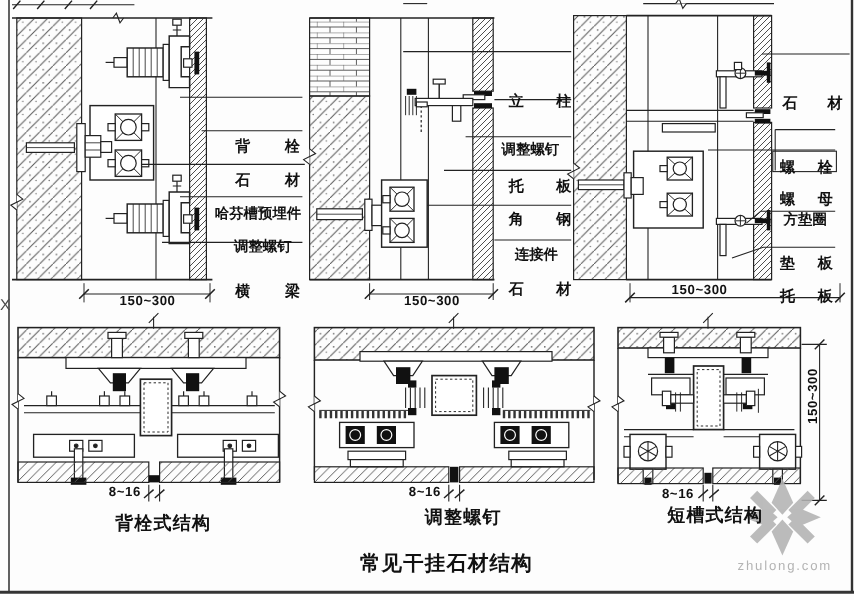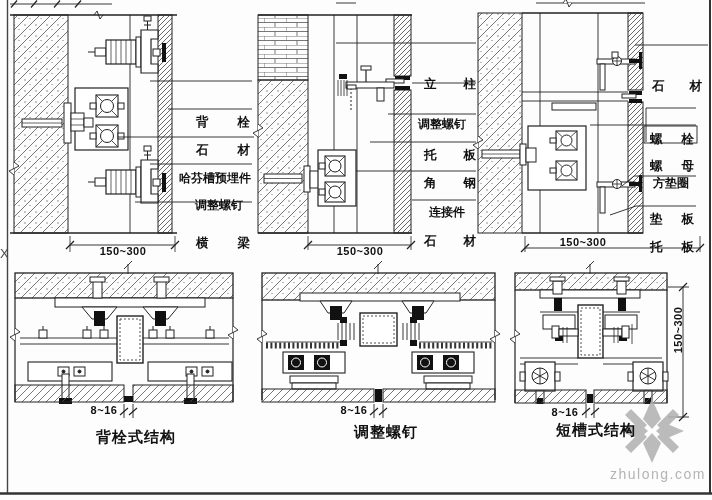--- a/index.html
+++ b/index.html
@@ -7,21 +7,21 @@
          font-family:"Liberation Sans","DejaVu Sans",sans-serif;}
   #art{position:absolute;left:0;top:0;}
   .txt{position:absolute;color:#111;white-space:nowrap;}
   .lbl{font-weight:700;font-size:12.5px;line-height:14px;margin-top:48px;}
   .lbl.sp{white-space:normal;text-align:justify;text-align-last:justify;}
   .lbl.cmp{font-size:12px;text-align:center;letter-spacing:0;}
   .dim{font-weight:700;font-size:11px;letter-spacing:.5px;text-align:center;line-height:12px;}
   .cap{font-weight:bold;font-size:15px;text-align:right;letter-spacing:1px;line-height:15px;}
   .title{font-weight:bold;font-size:17px;letter-spacing:1px;text-align:center;line-height:19px;}
   .vdim{transform:rotate(-90deg);transform-origin:center center;}
-  .wm-text{font-size:14px;color:#b4b4b4;letter-spacing:1.5px;text-align:center;}
+  .wm-text{font-size:11px;color:#b4b4b4;letter-spacing:1.5px;text-align:center;}
   .stray{font-size:13px;color:#4a4a4a;}
 </style>
 </head>
 <body>
 
 <div id="sheet">
 
 <svg id="art" width="712" height="500" viewBox="0 0 712 500">
   <defs>
     <pattern id="hConc" width="11" height="11" patternUnits="userSpaceOnUse">
@@ -442,18 +442,19 @@
 <span class="txt dim" style="left:556px;top:236px;width:54px">150~300</span>
 
 <span class="txt dim" style="left:86px;top:404px;width:36px">8~16</span>
 <span class="txt cap" style="left:96px;top:429px;width:74px">背栓式结构</span>
 <span class="txt dim" style="left:336px;top:404px;width:36px">8~16</span>
 <span class="txt cap" style="left:344px;top:424px;width:74px">调整螺钉</span>
 <span class="txt dim" style="left:547px;top:406px;width:36px">8~16</span>
 <span class="txt cap" style="left:556px;top:422px;width:74px">短槽式结构</span>
 <span class="txt dim vdim" style="left:648px;top:324px;width:60px">150~300</span>
 
+<span class="txt title" style="left:300px;top:460px;width:142px">常见干挂石材结构</span>
 
 <span class="txt wm-text" style="left:610px;top:466px;width:88px">zhulong.com</span>
 
 <span class="txt stray" style="left:0px;top:246px">X</span>
 
 </div>
 
 </body></html>

